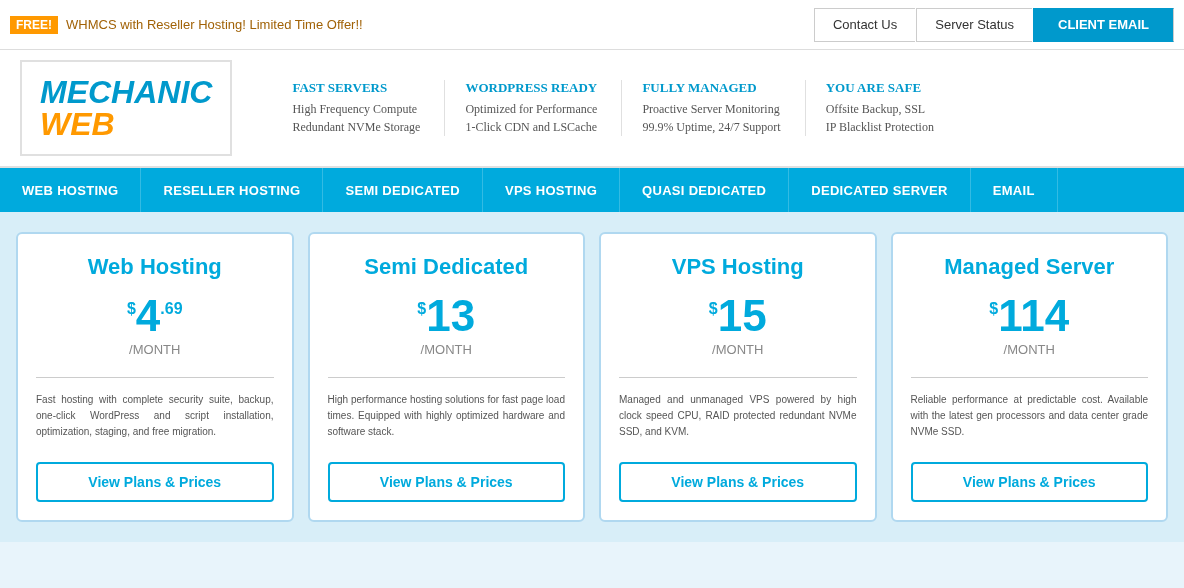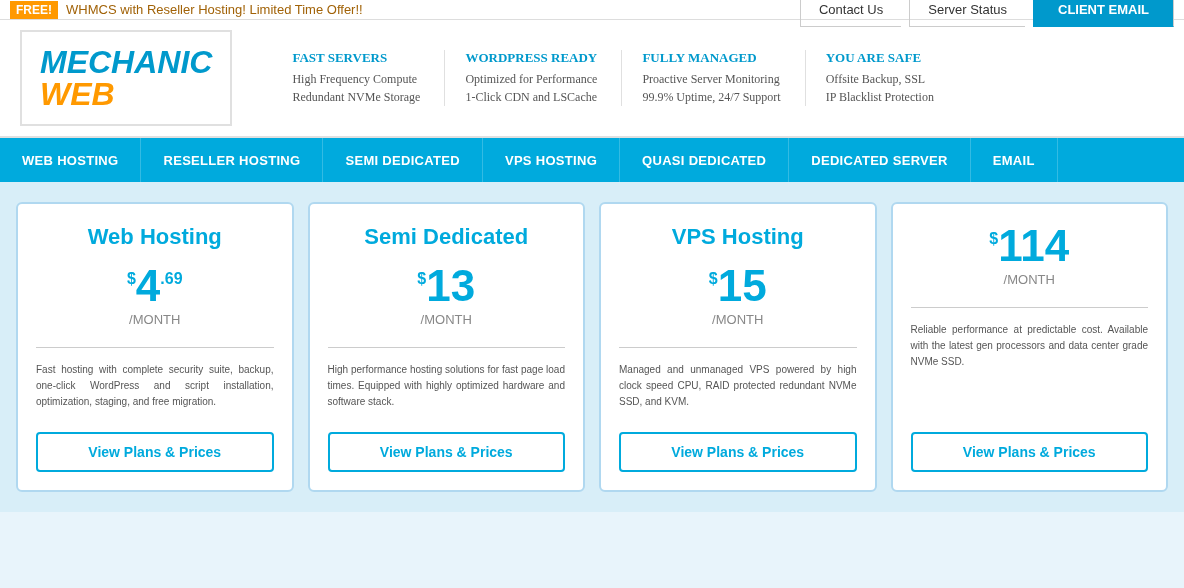--- a/index.html
+++ b/index.html
@@ -4,39 +4,39 @@
   <style>
     * { margin: 0; padding: 0; box-sizing: border-box; }
     body { font-family: Arial, sans-serif; background: #e8f4fb; width: 1184px; }
 
     
     .top-bar {
       background: #fff;
       display: flex;
       align-items: center;
       padding: 0 10px;
-      height: 20px;
+      height: 50px;
       border-bottom: 1px solid #ddd;
     }
     .top-bar-free {
       background: #f90;
       color: #fff;
       font-weight: bold;
       font-size: 12px;
       padding: 2px 6px;
       margin-right: 8px;
     }
     .top-bar-text {
       font-size: 13px;
       color: #a16207;
       flex: 1;
     }
     .top-bar-nav {
       display: flex;
-      gap: 8px;
+      gap: 1px;
       margin-left: 8px;
     }
     .top-bar-nav a {
       text-decoration: none;
       font-size: 13px;
       color: #333;
       padding: 0 18px;
       height: 34px;
       display: flex;
       align-items: center;
@@ -319,20 +319,21 @@
         <span class="price-amount">15</span>
         <span class="price-cents"></span>
       </div>
       <div class="price-period">/MONTH</div>
       <hr class="card-divider">
       <p class="card-desc">Managed and unmanaged VPS powered by high clock speed CPU, RAID protected redundant NVMe SSD, and KVM.</p>
       <button class="view-plans-btn">View Plans &amp; Prices</button>
     </div>
 
     <div class="card">
+      <div class="card-title">Managed Server</div>
       <div class="price-row">
         <span class="price-dollar">$</span>
         <span class="price-amount">114</span>
         <span class="price-cents"></span>
       </div>
       <div class="price-period">/MONTH</div>
       <hr class="card-divider">
       <p class="card-desc">Reliable performance at predictable cost. Available with the latest gen processors and data center grade NVMe SSD.</p>
       <button class="view-plans-btn">View Plans &amp; Prices</button>
     </div>

